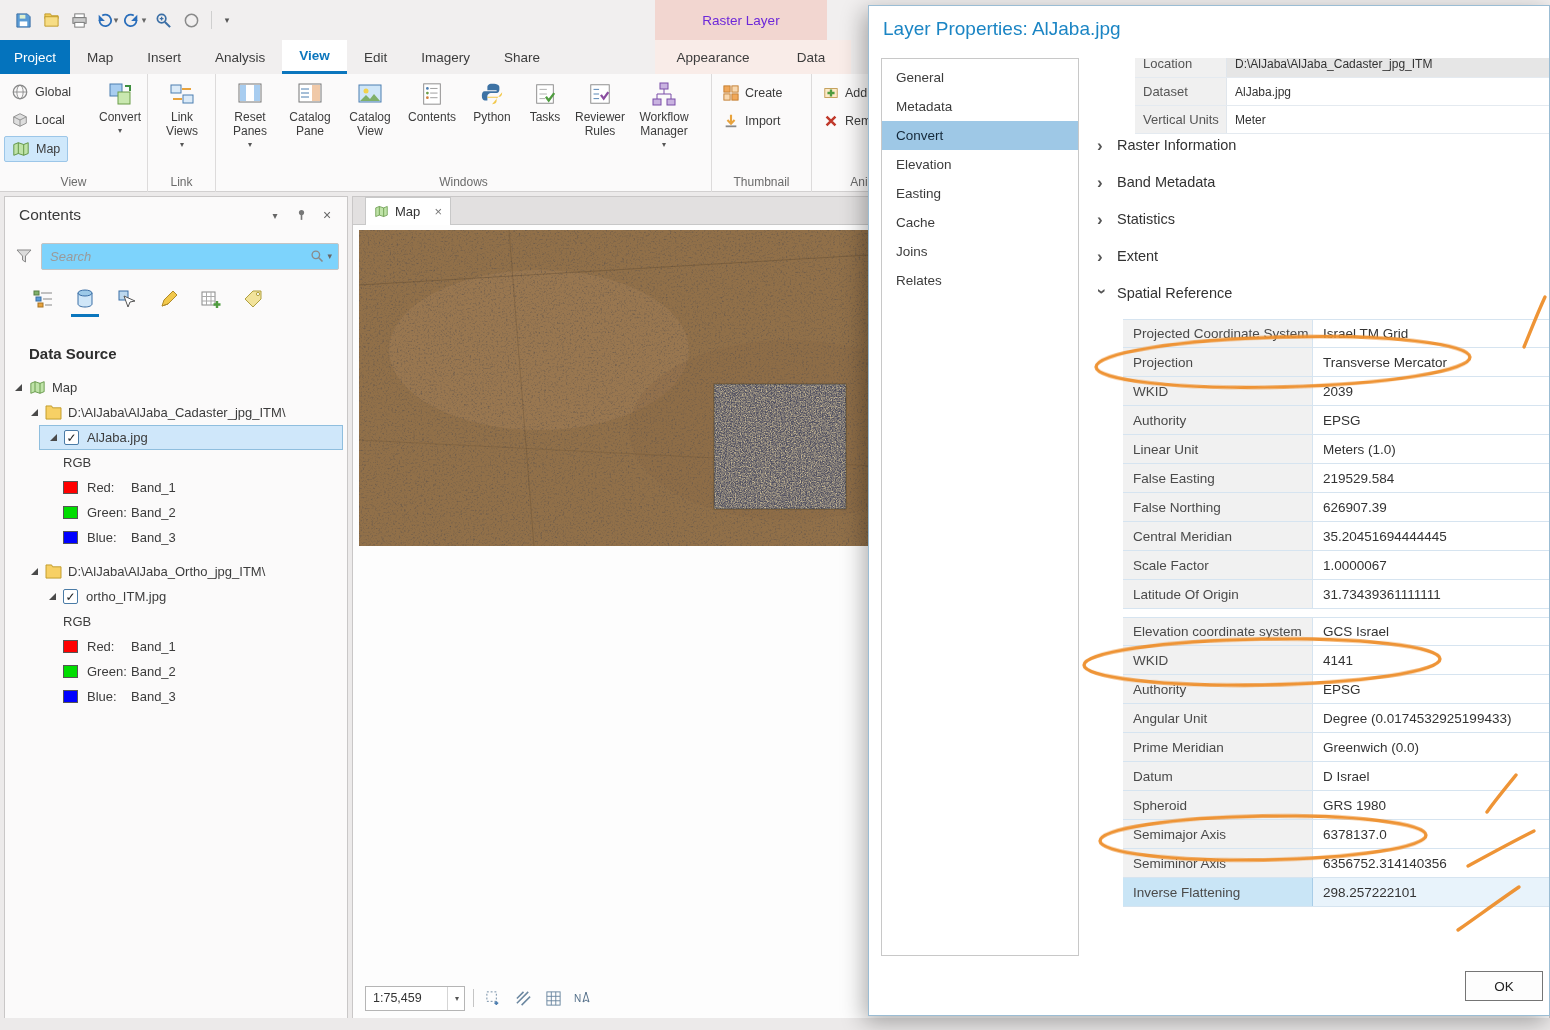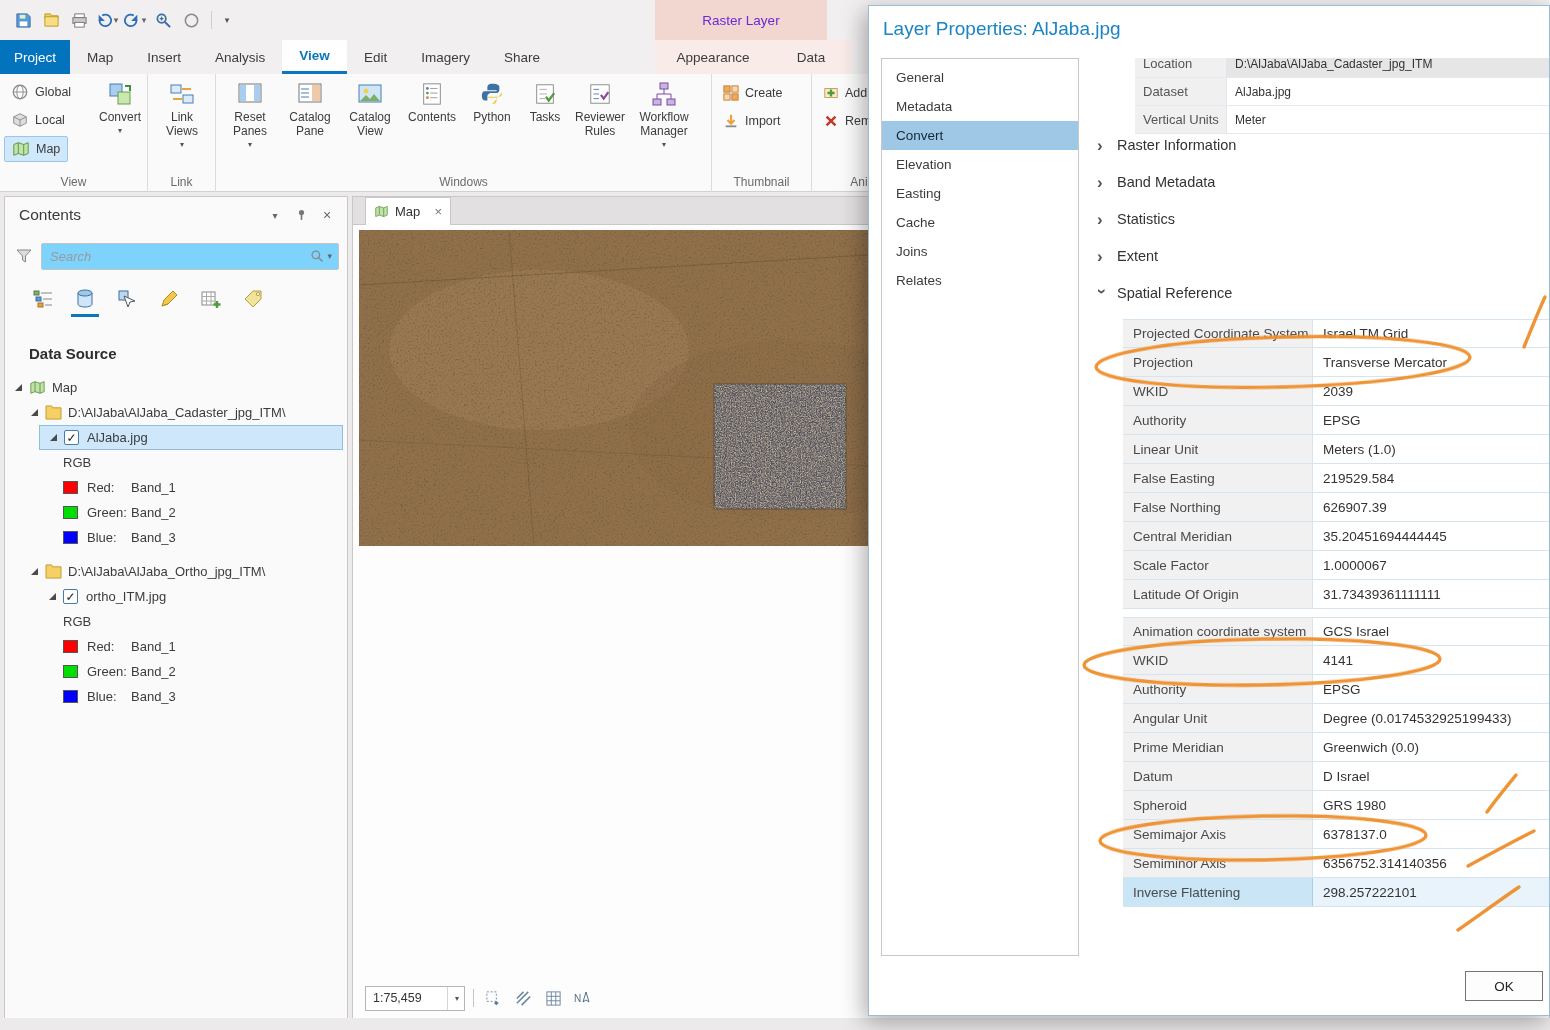--- a/index.html
+++ b/index.html
@@ -690,21 +690,21 @@
             <div class="pval">1.0000067</div>
           </div>
         <div class="prow">
             <div class="plabel">Latitude Of Origin</div>
             <div class="pval">31.73439361111111</div>
           </div>
       </div>
       <div class="tgap"></div>
       <div class="ptable">
         <div class="prow">
-            <div class="plabel">Animation coordinate system</div>
+            <div class="plabel">Elevation coordinate system</div>
             <div class="pval">GCS Israel</div>
           </div>
         <div class="prow">
             <div class="plabel">WKID</div>
             <div class="pval">4141</div>
           </div>
         <div class="prow">
             <div class="plabel">Authority</div>
             <div class="pval">EPSG</div>
           </div>

